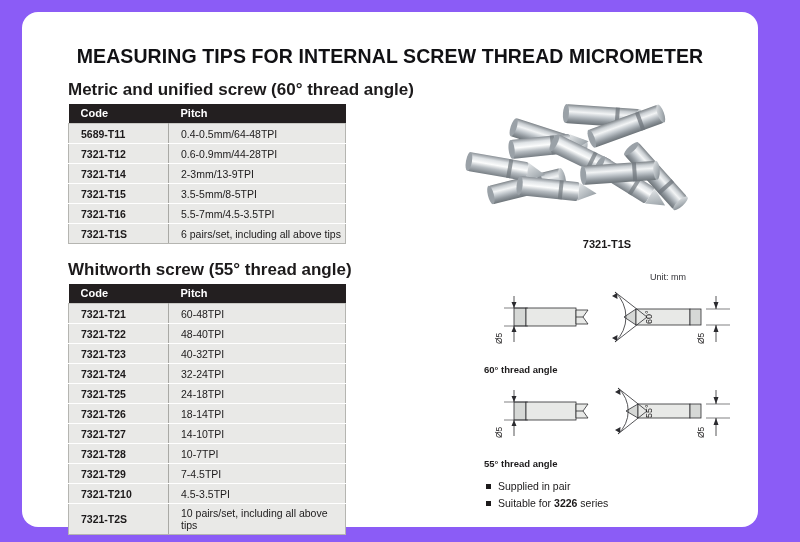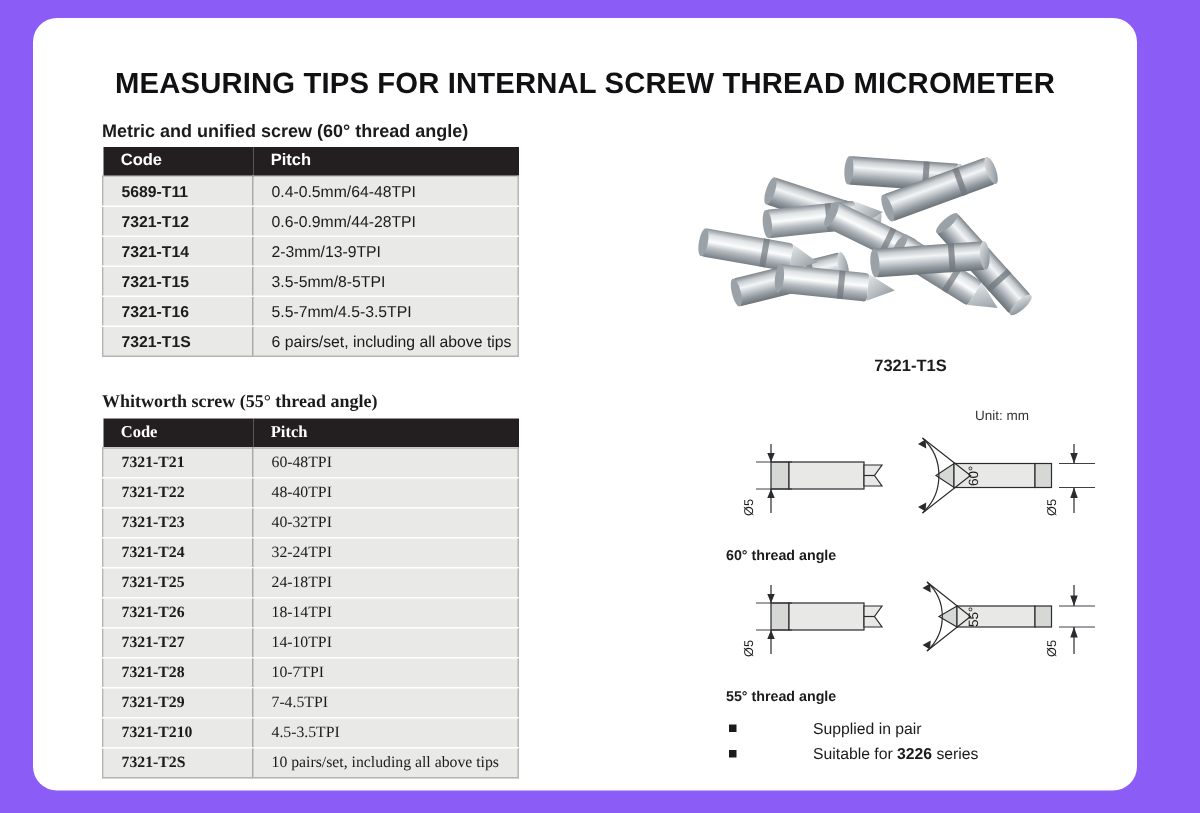--- a/index.html
+++ b/index.html
@@ -30,24 +30,24 @@
     text-align: center;
     font-size: 19.5px;
     font-weight: bold;
     letter-spacing: 0.1px;
     color: #111114;
   }
 
   
   .table-block { position: absolute; left: 46px; width: 278px; }
   #block-metric { top: 68px; }
-  #block-whitworth { top: 248px; font-family: Liberation Serif, serif; }
+  #block-whitworth { top: 248px; }
 
   .table-caption {
-    font-size: 12px;
+    font-size: 17px;
     font-weight: bold;
     color: #1c1a1b;
     margin-bottom: 4px;
     white-space: nowrap;
   }
   table.spec {
     border-collapse: collapse;
     width: 278px;
     table-layout: fixed;
   }
@@ -117,21 +117,20 @@
     position: absolute;
     left: 464px; top: 468px;
     width: 270px;
   }
   .bullet-row {
     display: flex;
     align-items: baseline;
     font-size: 10.5px;
     color: #1c1a1b;
     margin-bottom: 5px;
-    gap: 44px;
   }
   .bullet-mark {
     width: 5px; height: 5px;
     background: #1c1a1b;
     margin-right: 7px;
     flex: 0 0 auto;
     position: relative;
     top: -1px;
   }
   .bullet-strong { font-weight: bold; margin-top: 37px; }

